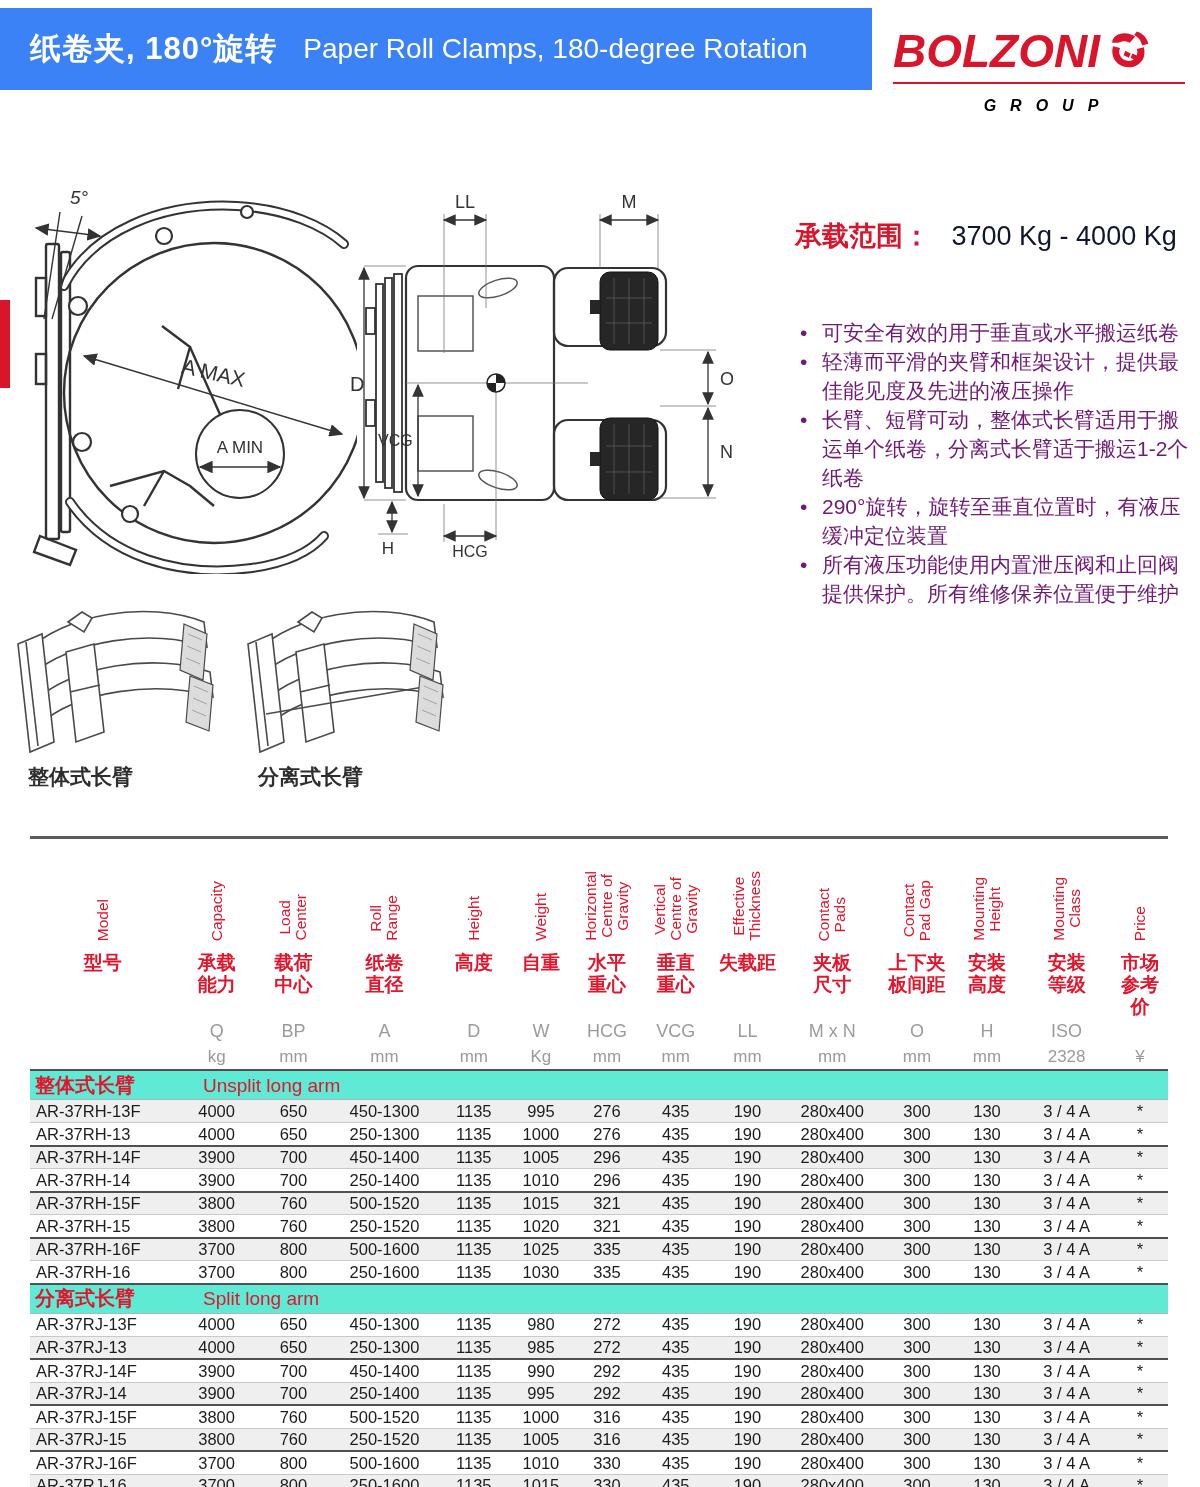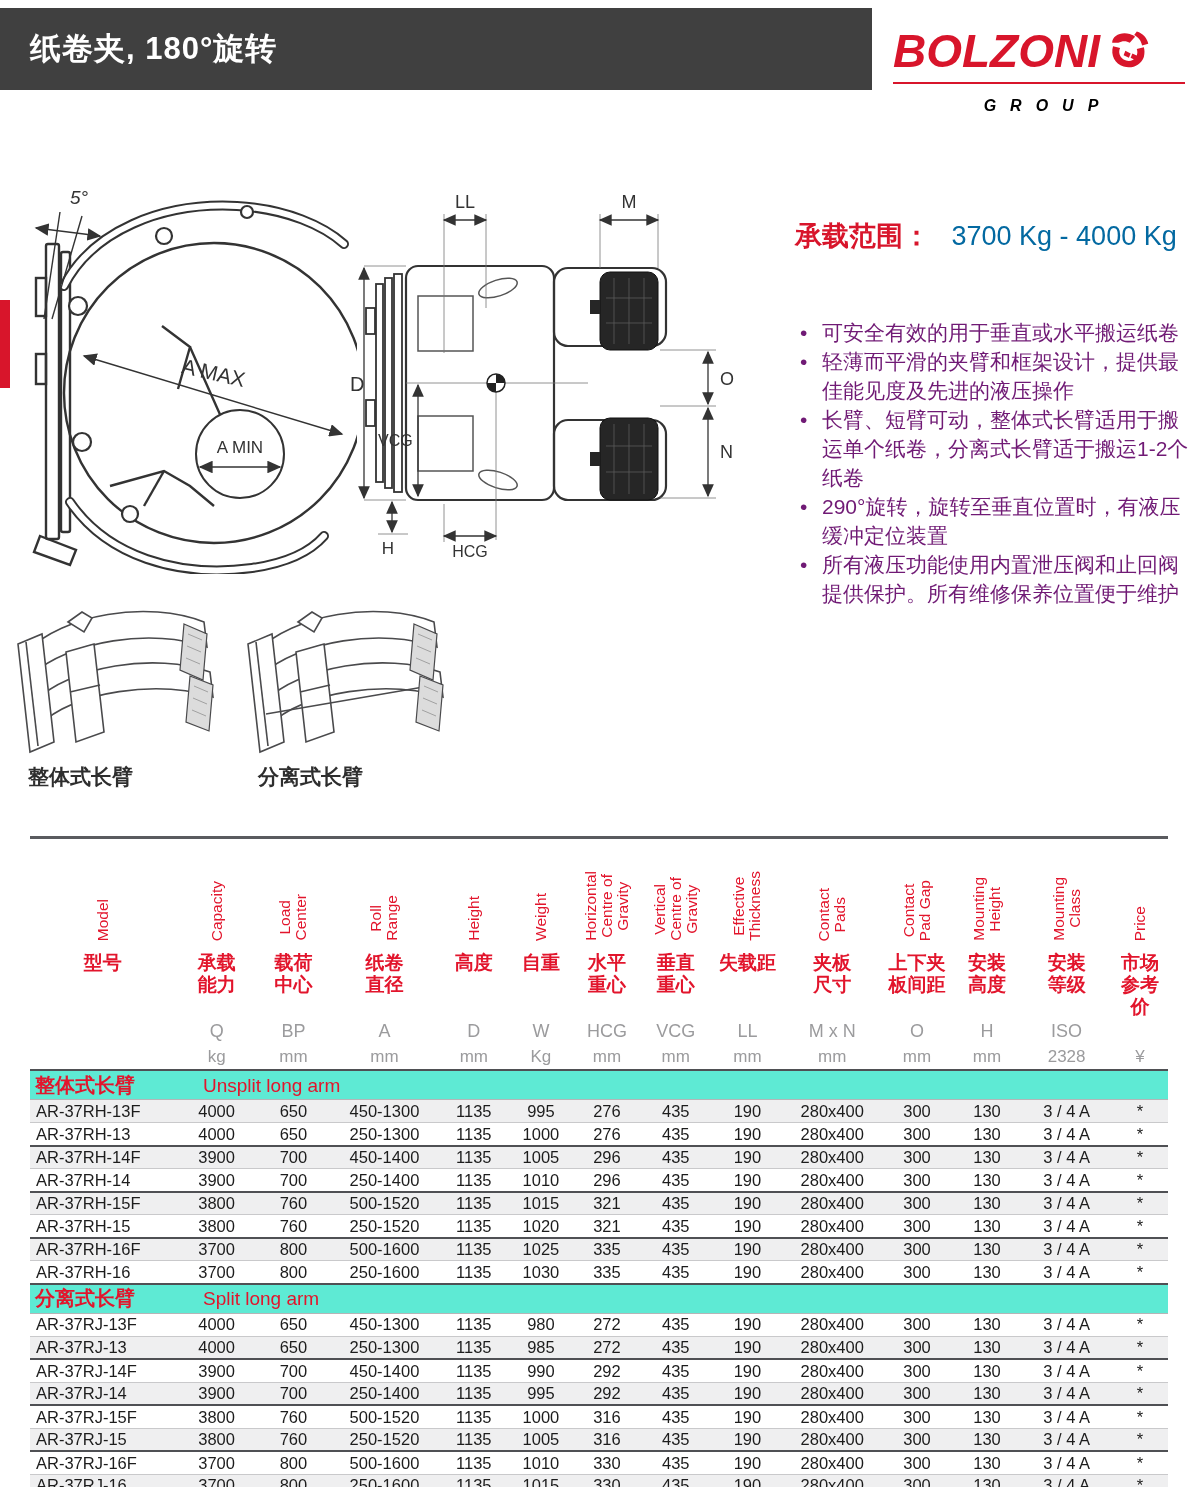--- a/index.html
+++ b/index.html
@@ -1,20 +1,20 @@
 <!DOCTYPE html>
 <html><head>
 <meta charset="utf-8">
 <style>
   html,body{margin:0;padding:0;background:#fff;}
   .page{position:relative;width:1200px;height:1487px;background:#fff;overflow:hidden;
         font-family:"Liberation Sans","DejaVu Sans",sans-serif;color:#3a3a3a;}
 
   
-  .band-gray{position:absolute;left:0;top:8px;width:872px;height:82px;background:#404040;
+  .band-gray{position:absolute;left:0;top:8px;width:872px;height:82px;background:#3b82f6;
              display:flex;align-items:center;padding-left:30px;box-sizing:border-box;color:#fff;}
   .band-gray .cn{font-size:31px;font-weight:bold;letter-spacing:1px;}
   .band-gray .en{font-size:28px;margin-left:26px;}
   .band-red{position:absolute;left:0;top:90px;width:872px;height:47px;background:#d8152b;
             display:flex;align-items:center;padding-left:30px;box-sizing:border-box;color:#fff;}
   .band-red .cn{font-size:27px;font-weight:bold;}
   .band-red .en{font-size:26px;margin-left:42px;}
 
   
   .logo{position:absolute;left:893px;top:28px;width:296px;}
@@ -23,21 +23,21 @@
   .logo-mark{margin-left:6px;}
   .logo-rule{height:2px;background:#d8152b;margin-top:8px;width:292px;}
   .logo-group{margin-top:13px;text-align:center;color:#000000;font-size:16px;font-weight:bold;
               font-style:italic;letter-spacing:14px;text-indent:14px;}
 
   .side-tab{position:absolute;left:0;top:300px;width:10px;height:88px;background:#d8152b;}
 
   
   .load-range{position:absolute;left:795px;top:218px;font-size:27px;white-space:nowrap;}
   .lr-cn{color:#d8152b;font-weight:bold;margin-right:14px;text-align:right;}
-  .lr-val{color:#0369a1;}
+  .lr-val{color:#0f172a;}
   .features{position:absolute;left:795px;top:318px;width:400px;margin:0;padding:0;}
   .features li{list-style:none;position:relative;padding-left:27px;font-size:21px;
                line-height:29px;color:#701a75;margin:0;}
   .features li::before{content:"\2022";position:absolute;left:5px;top:0;}
 
   
   .drawing-left{position:absolute;left:12px;top:184px;}
   .drawing-mid{position:absolute;left:348px;top:188px;}
   .iso-left{position:absolute;left:8px;top:592px;}
   .iso-right{position:absolute;left:238px;top:592px;}
@@ -68,20 +68,21 @@
   tr.data-row.shaded{background:#efeff0;}
   tr.data-row.pair-end td{border-bottom:2px solid #4f5054;}
 </style>
 </head>
 <body>
 
 <div class="page">
 
   <div class="band-gray">
     <span class="cn">纸卷夹, 180°旋转</span>
+    <span class="en">Paper Roll Clamps, 180-degree Rotation</span>
   </div>
 
   <div class="logo">
     <div class="logo-row">
       <span class="logo-word">BOLZONI</span>
       <span class="logo-mark">
         <svg width="44" height="42" viewBox="0 0 50 46">
           <path d="M7,16 C7,8 17,3 27,6 C30,7 32,8 33,9 L27,16 C24,14 19,13 14,16 Z" fill="#d8152b"></path>
           <path d="M35,3 C42,5 47,11 48,17 L41,19 C40,13 36,9 32,7 Z" fill="#d8152b"></path>
           <path d="M8,20 C5,30 10,40 20,43 C30,46 40,41 43,32 C44,28 44,24 43,21 L35,23 C36,26 36,29 34,32 C31,37 25,38 20,35 C15,32 14,26 16,22 Z" fill="#d8152b"></path>

